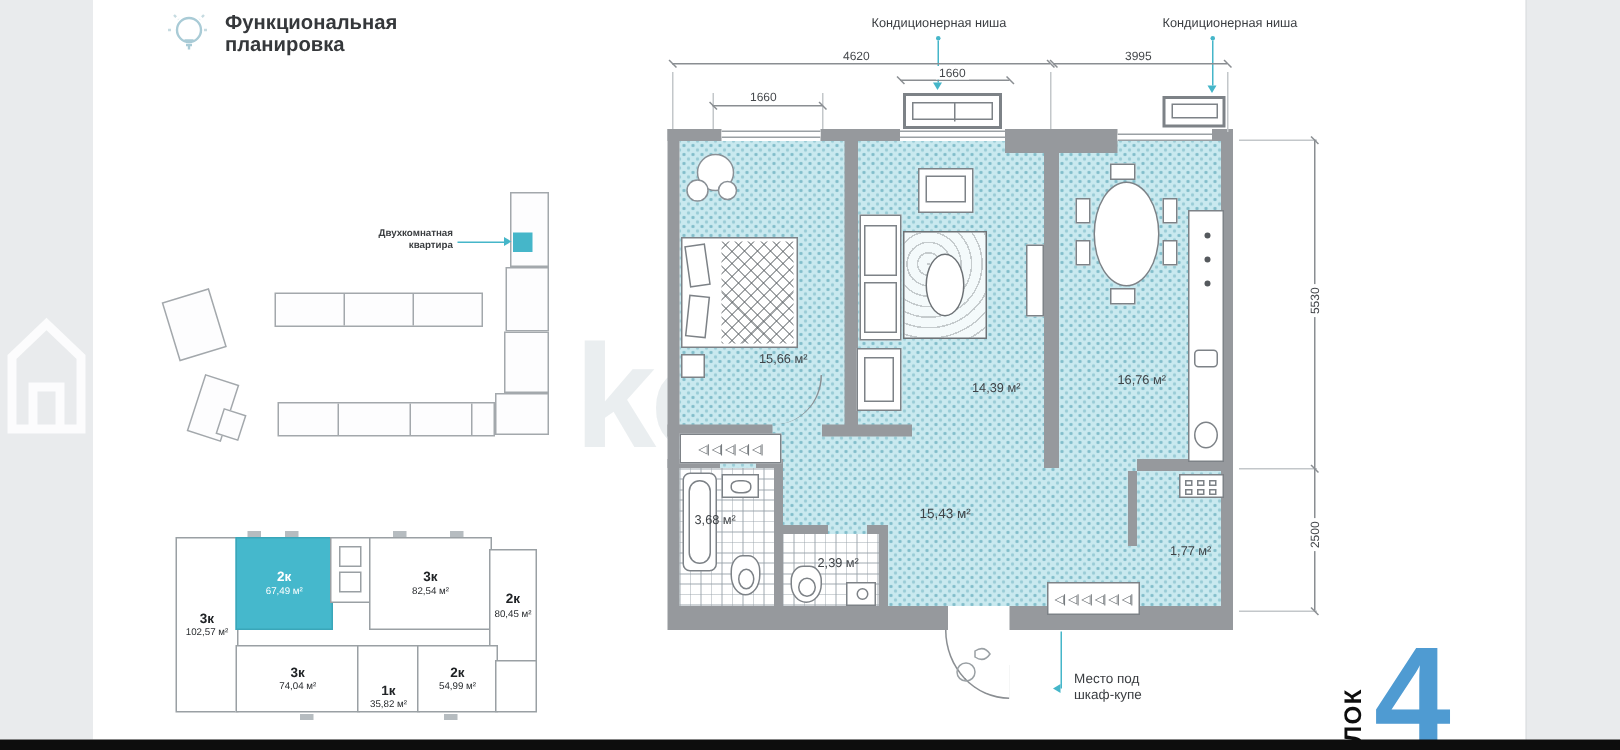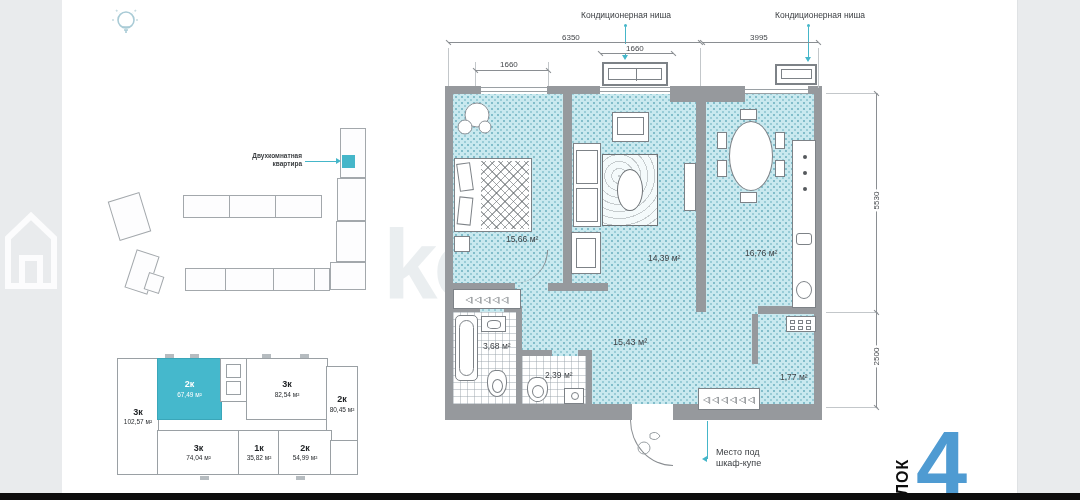--- a/index.html
+++ b/index.html
@@ -52,20 +52,24 @@
   </div>
   <div class="abs strip" style="left:1017px;top:0;width:63px;height:493px;border-left:1px solid #dfe2e4;"></div>
 
   <div class="wm" style="left:383px;top:208px;font-size:98px;letter-spacing:-4px;">ko</div>
 
   <svg class="abs" style="left:108px;top:5px;" width="36" height="36" viewBox="0 0 36 36">
     <circle cx="18" cy="15" r="8" fill="none" stroke="#a9cbd6" stroke-width="1.6"></circle>
     <path d="M15 22 L21 22 M16 25 L20 25 M18 25 L18 28" stroke="#a9cbd6" stroke-width="1.6" fill="none"></path>
     <path d="M4 15 h4 M28 15 h4 M8 5 l3 3 M28 5 l-3 3" stroke="#c6dbe1" stroke-width="1.6" stroke-dasharray="2 2"></path>
   </svg>
+  <div class="title">
+    <div>Функциональная</div>
+    <div>планировка</div>
+  </div>
 
   <div class="abs" style="left:0;top:0;width:0;height:0;">
     <div class="shape" style="left:113px;top:196px;width:33px;height:41px;transform:rotate(-17deg);"></div>
     <div class="shape" style="left:130px;top:252px;width:24px;height:40px;transform:rotate(18deg);"></div>
     <div class="shape" style="left:146px;top:274px;width:16px;height:18px;transform:rotate(18deg);"></div>
     <div class="shape" style="left:183px;top:195px;width:139px;height:23px;">
       <div class="abs" style="left:45px;top:0;width:1px;height:100%;background:#a3a8ac;"></div>
       <div class="abs" style="left:91px;top:0;width:1px;height:100%;background:#a3a8ac;"></div>
     </div>
     <div class="shape" style="left:185px;top:268px;width:145px;height:23px;">
@@ -104,21 +108,21 @@
       <span class="a">82,54 м²</span>
     </div>
     <div class="cell" style="left:326px;top:366px;width:32px;height:76px;">
       <span class="t">2к</span>
       <span class="a">80,45 м²</span>
     </div>
     <div class="cell" style="left:157px;top:430px;width:83px;height:45px;">
       <span class="t">3к</span>
       <span class="a">74,04 м²</span>
     </div>
-    <div class="cell" style="left:238px;top:430px;width:42px;height:45px;">
+    <div class="cell" style="left:238px;top:430px;width:42px;height:45px;justify-content:flex-end;">
       <span class="t">1к</span>
       <span class="a">35,82 м²</span>
     </div>
     <div class="cell" style="left:278px;top:430px;width:54px;height:45px;">
       <span class="t">2к</span>
       <span class="a">54,99 м²</span>
     </div>
     <div class="cell" style="left:330px;top:440px;width:28px;height:35px;"></div>
 
     <div class="abs" style="left:165px;top:354px;width:9px;height:4px;background:#b6bcc0;"></div>
@@ -242,24 +246,24 @@
     <div class="furn" style="left:564px;top:388px;width:20px;height:16px;">
       <div class="abs" style="left:6px;top:3px;width:8px;height:8px;border:1px solid #7d8287;border-radius:50%;"></div>
     </div>
 
     <div class="furn hangers" style="left:453px;top:289px;width:68px;height:20px;">◁| ◁| ◁| ◁| ◁|</div>
     <div class="furn hangers" style="left:698px;top:388px;width:62px;height:22px;">◁| ◁| ◁| ◁| ◁| ◁|</div>
 
     <div class="roomlbl" style="left:506px;top:234px;">15,66 м²</div>
     <div class="roomlbl" style="left:648px;top:253px;">14,39 м²</div>
     <div class="roomlbl" style="left:745px;top:248px;">16,76 м²</div>
-    <div class="roomlbl" style="left:483px;top:341px;">3,68 м²</div>
+    <div class="roomlbl" style="left:463px;top:341px;">3,68 м²</div>
     <div class="roomlbl" style="left:545px;top:370px;">2,39 м²</div>
     <div class="roomlbl" style="left:613px;top:337px;font-size:9px;">15,43 м²</div>
-    <div class="roomlbl" style="left:780px;top:372px;">1,77 м²</div>
+    <div class="roomlbl" style="left:780px;top:362px;">1,77 м²</div>
 
     <div class="ann" style="left:570px;top:10px;width:112px;text-align:center;">Кондиционерная ниша</div>
     <div class="ann" style="left:764px;top:10px;width:112px;text-align:center;">Кондиционерная ниша</div>
     <div class="abs teal" style="left:624px;top:24px;width:3px;height:3px;border-radius:50%;"></div>
     <div class="leader" style="left:625px;top:27px;width:1px;height:28px;"></div>
     <div class="arrow-down" style="left:622px;top:55px;"></div>
     <div class="abs teal" style="left:807px;top:24px;width:3px;height:3px;border-radius:50%;"></div>
     <div class="leader" style="left:808px;top:27px;width:1px;height:30px;"></div>
     <div class="arrow-down" style="left:805px;top:57px;"></div>
 
@@ -269,21 +273,21 @@
       <div>Место под</div>
       <div>шкаф-купе</div>
     </div>
 
     <div class="guide" style="left:448px;top:48px;width:1px;height:38px;"></div>
     <div class="guide" style="left:700px;top:48px;width:1px;height:38px;"></div>
     <div class="guide" style="left:818px;top:48px;width:1px;height:40px;"></div>
     <div class="dline" style="left:448px;top:42px;width:252px;height:1px;"></div>
     <div class="tick" style="left:445px;top:42px;"></div>
       <div class="tick" style="left:697px;top:42px;"></div>
-    <div class="dimlbl" style="left:560px;top:33px;">6350</div>
+    <div class="dimlbl" style="left:560px;top:33px;">4620</div>
     <div class="dline" style="left:702px;top:42px;width:116px;height:1px;"></div>
     <div class="tick" style="left:699px;top:42px;"></div>
       <div class="tick" style="left:815px;top:42px;"></div>
     <div class="dimlbl" style="left:748px;top:33px;">3995</div>
     <div class="dline" style="left:600px;top:53px;width:73px;height:1px;"></div>
     <div class="tick" style="left:597px;top:53px;"></div>
       <div class="tick" style="left:670px;top:53px;"></div>
     <div class="dimlbl" style="left:624px;top:44px;">1660</div>
     <div class="guide" style="left:475px;top:62px;width:1px;height:24px;"></div>
     <div class="guide" style="left:548px;top:62px;width:1px;height:24px;"></div>

